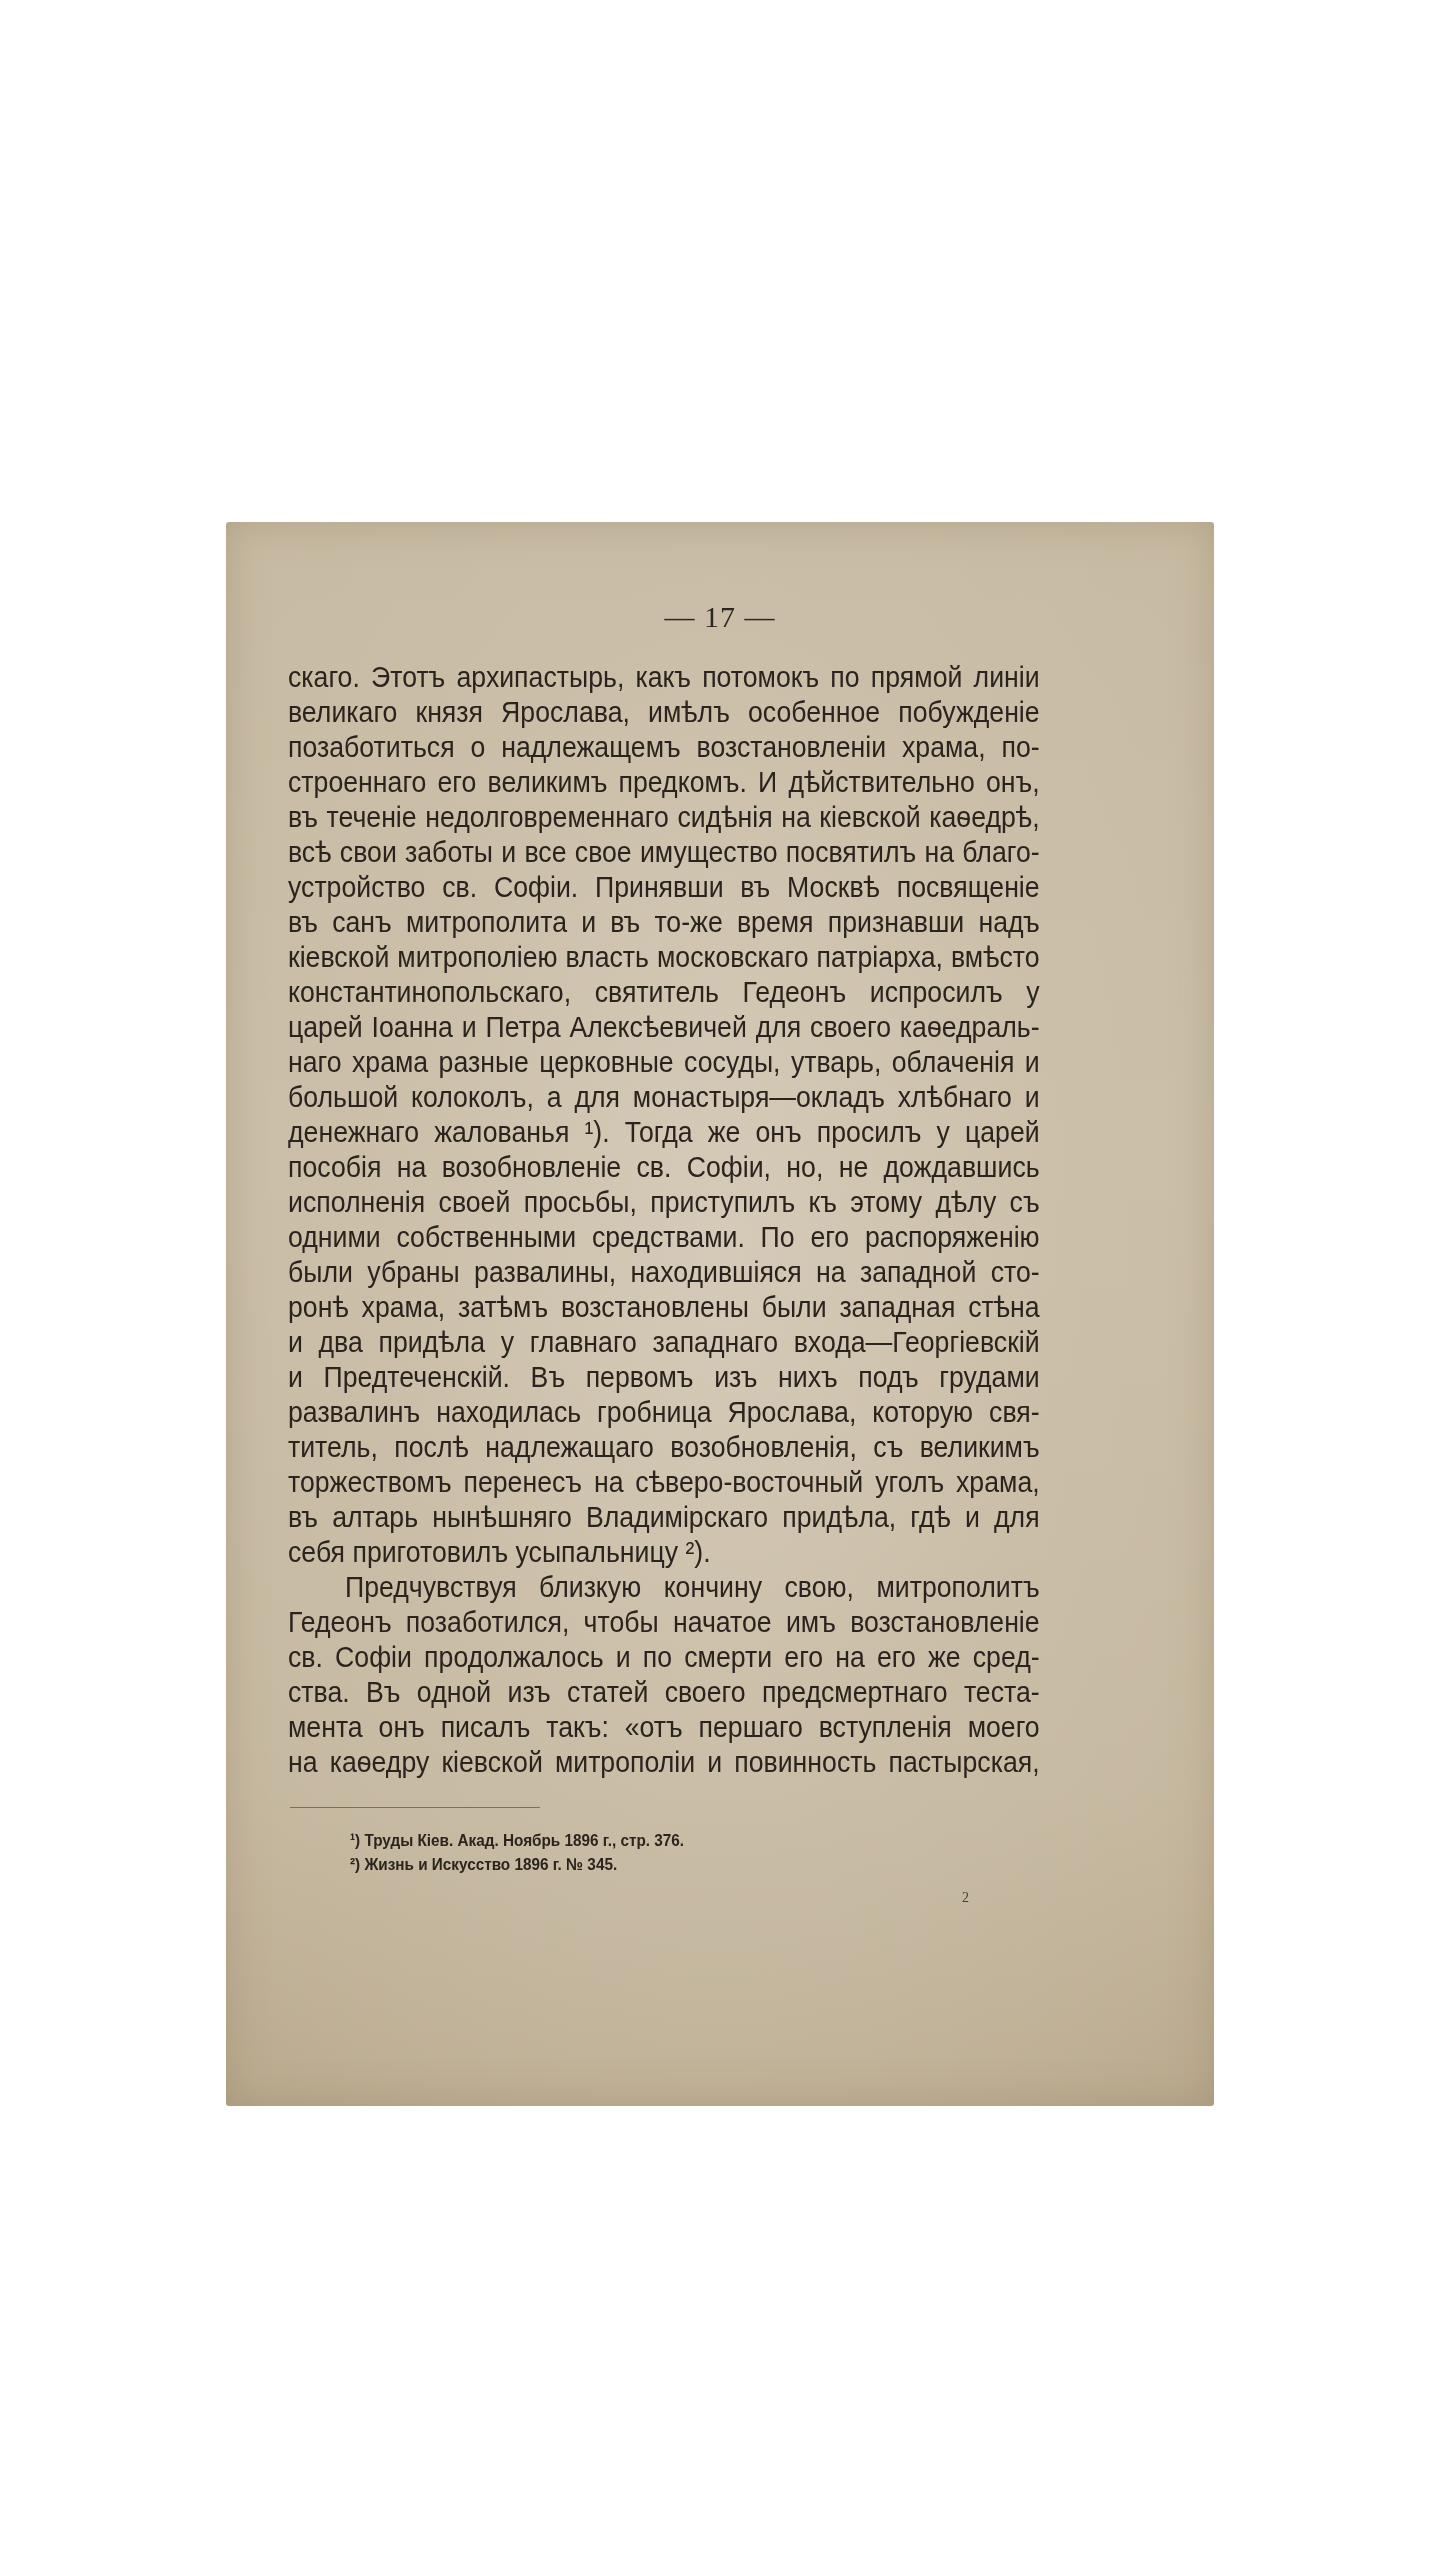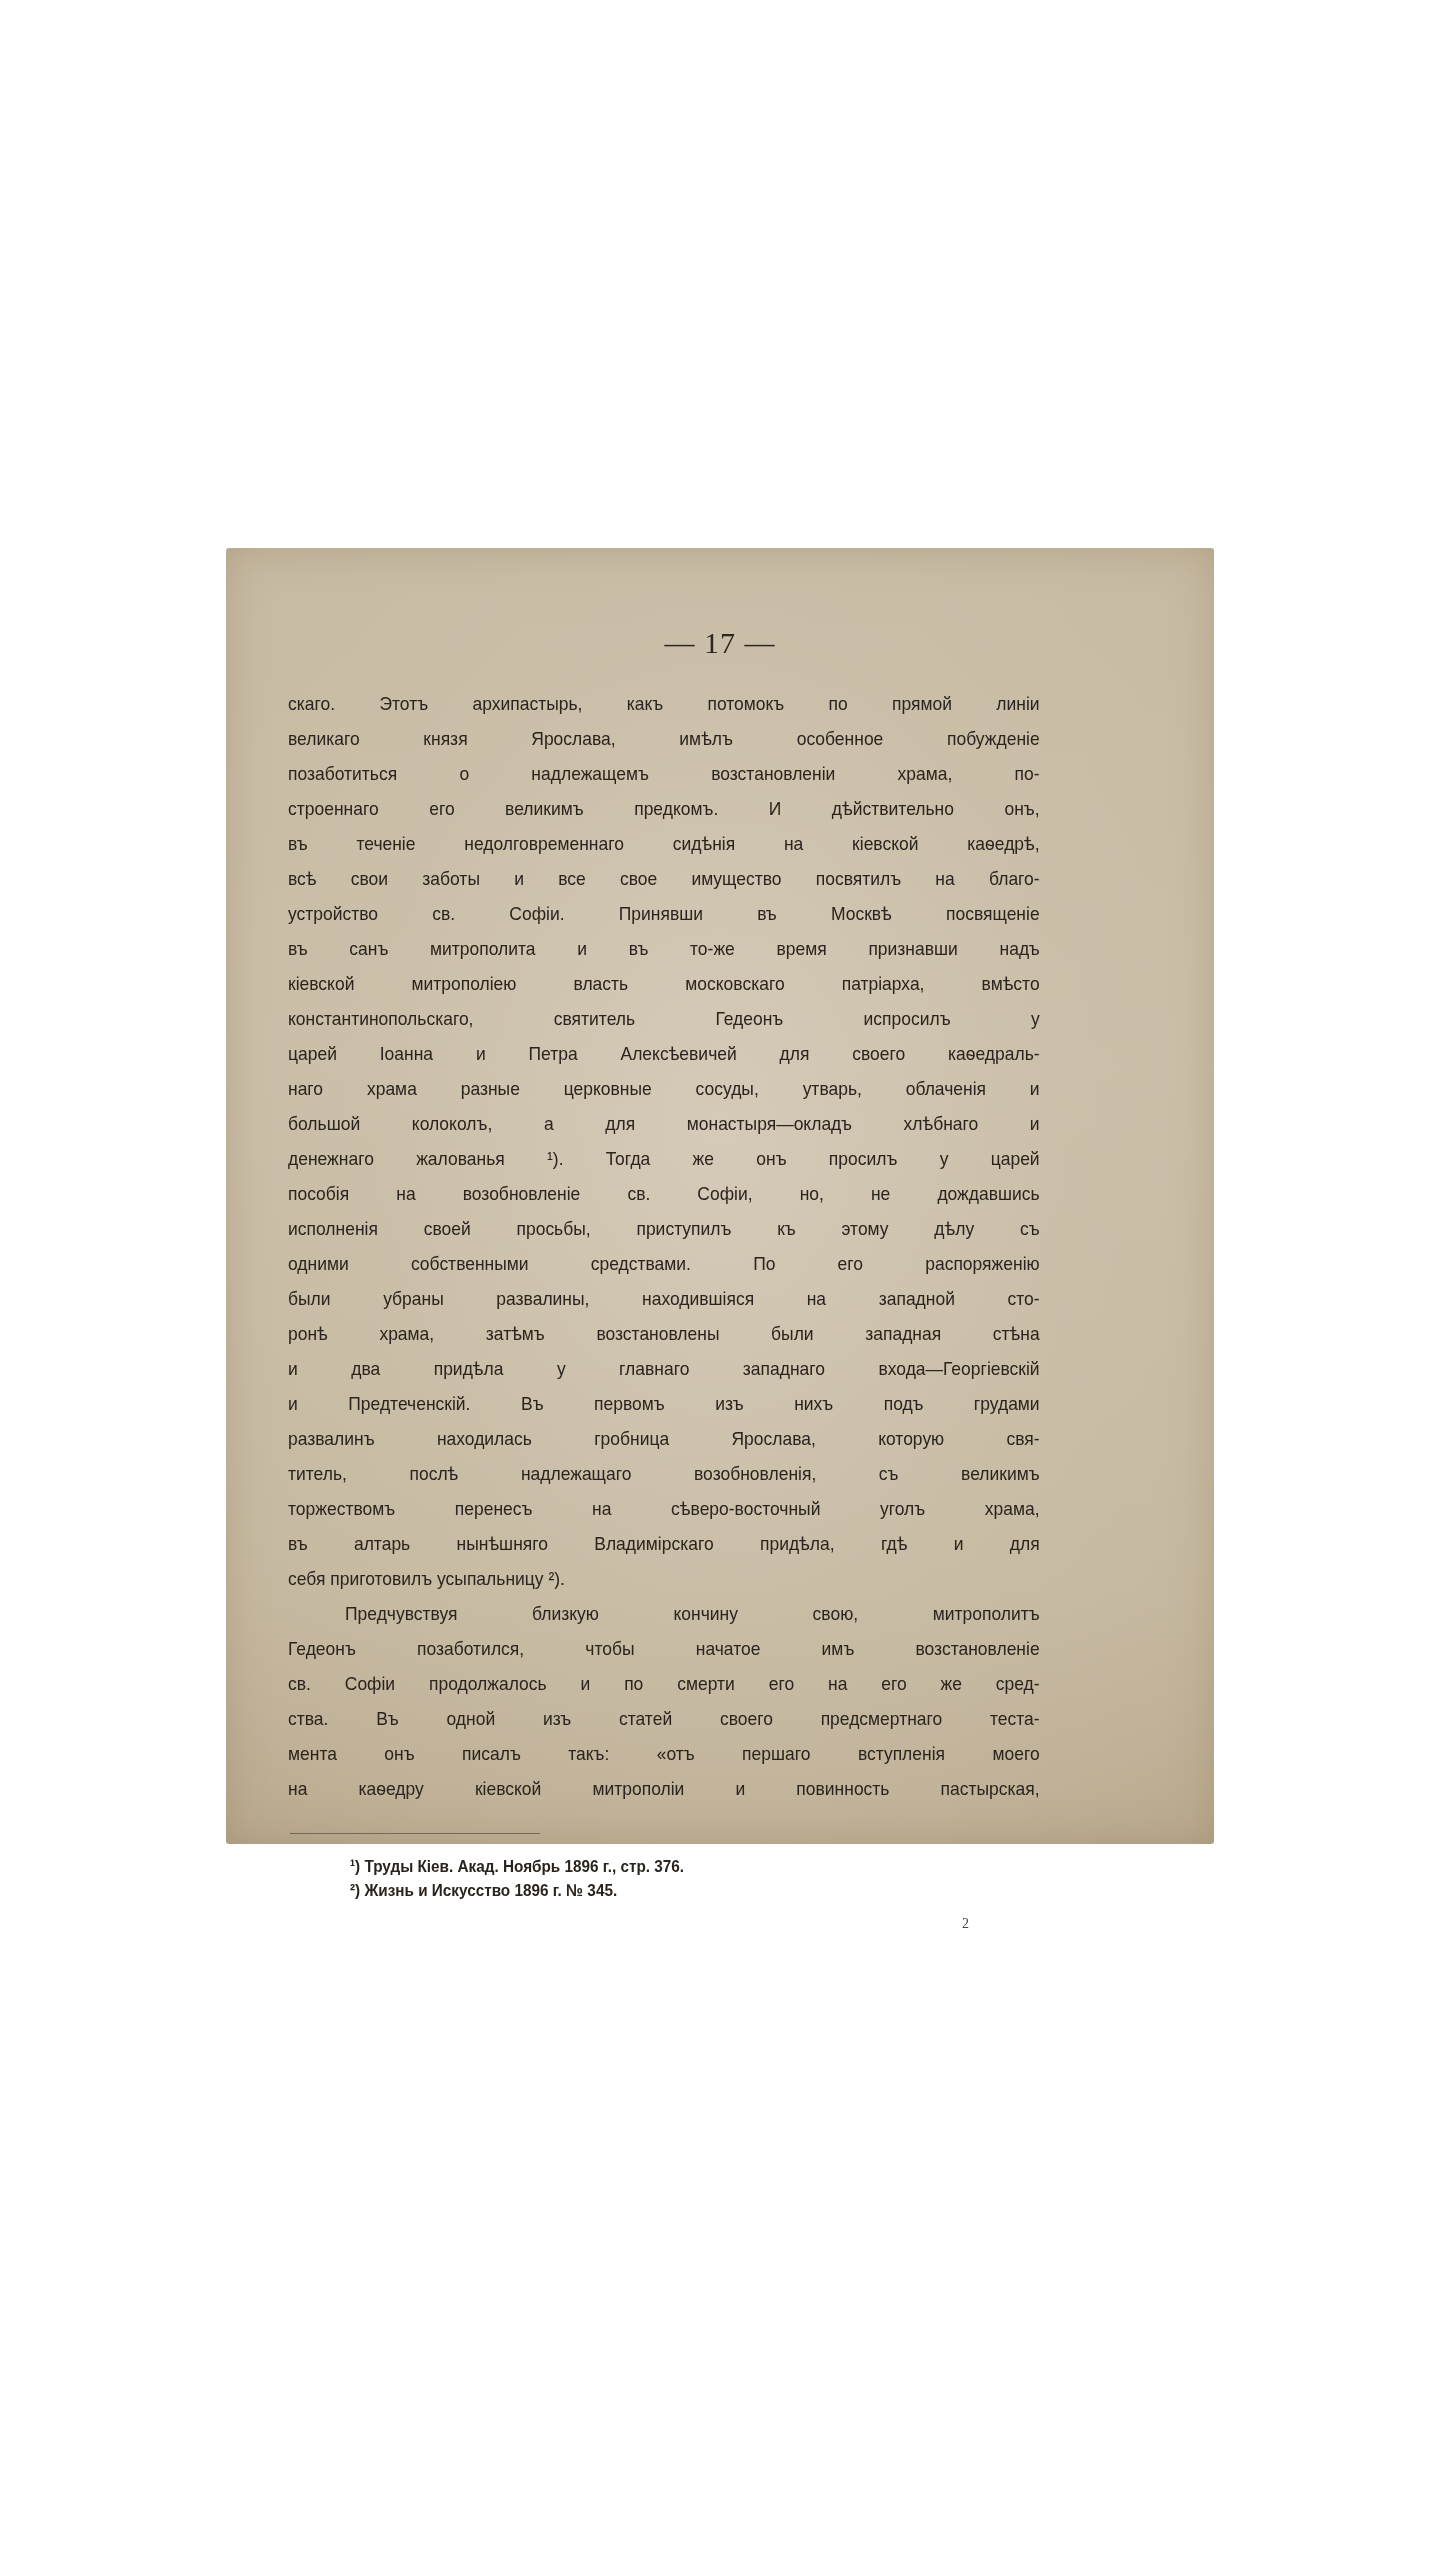--- a/index.html
+++ b/index.html
@@ -9,23 +9,23 @@
     }
     body {
       width: 1440px;
       height: 2560px;
       position: relative;
       overflow: hidden;
     }
     .page {
       position: absolute;
       left: 226px;
-      top: 548px;
+      top: 522px;
       width: 988px;
-      height: 1296px;
+      height: 1584px;
       background:
         radial-gradient(ellipse at 50% 45%, rgba(214,204,186,0.9) 0%, rgba(205,193,172,0.6) 50%, rgba(180,165,138,0.0) 100%),
         linear-gradient(180deg, #c6b9a1 0%, #c9bda6 40%, #c4b69d 80%, #b9a98d 100%);
       border-radius: 3px;
       box-shadow: inset 0 0 40px rgba(140,118,86,0.35);
     }
     .page-number {
       position: absolute;
       left: 0;
       right: 0;
@@ -35,21 +35,21 @@
       font-size: 30px;
       color: #2d2620;
       letter-spacing: 1px;
     }
     .body-text {
       position: absolute;
       left: 62px;
       top: 138px;
       width: 752px;
       font-family: "Liberation Sans Narrow", "Liberation Sans", sans-serif;
-      font-size: 19px;
+      font-size: 29px;
       line-height: 35px;
       color: #2b241e;
     }
     .line {
       display: block;
       white-space: nowrap;
       text-align: justify;
       text-align-last: justify;
       height: 35px;
       transform: scaleX(0.92);

